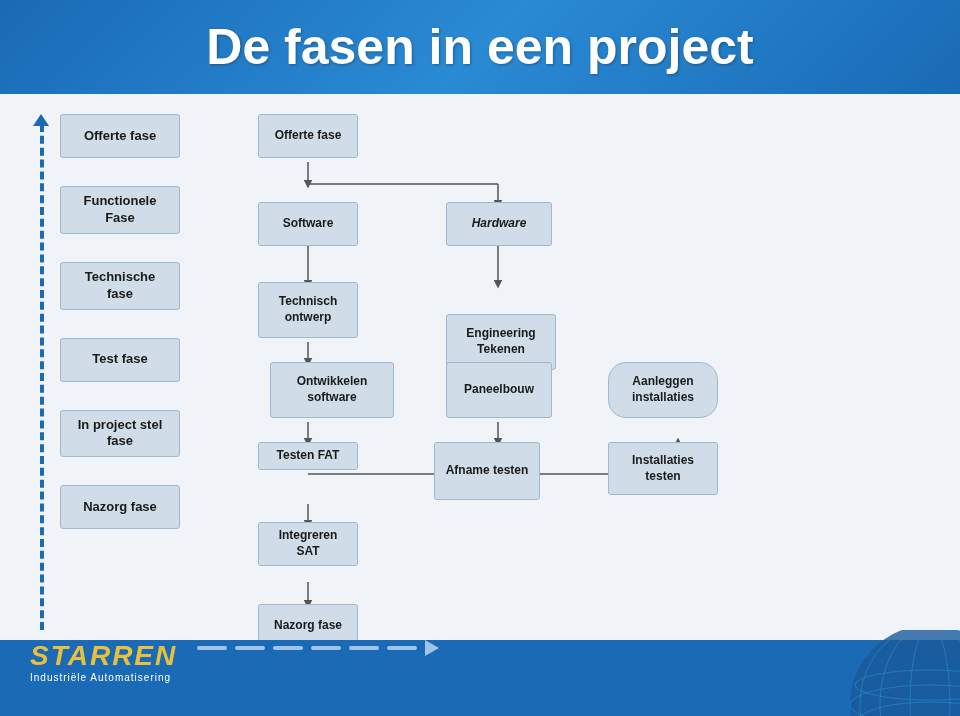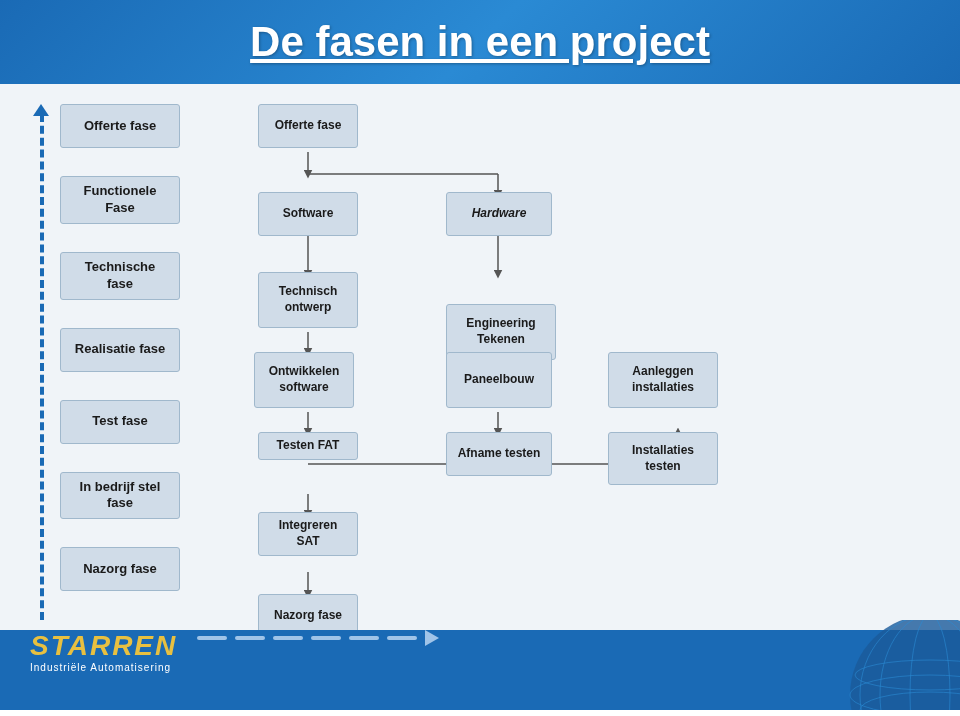--- a/index.html
+++ b/index.html
@@ -15,24 +15,23 @@
     
     .header {
       background: linear-gradient(135deg, #1a6ab5 0%, #2a8ad4 50%, #1a6ab5 100%);
       padding: 18px 30px;
       display: flex;
       align-items: center;
       justify-content: center;
     }
     .header-title {
       color: #ffffff;
-      font-size: 42px;
+      font-size: 50px;
       font-weight: bold;
       text-shadow: 1px 1px 3px rgba(0,0,0,0.3);
-      text-decoration: underline;
     }
 
     
     .main-content {
       background: #f0f4f8;
       padding: 20px 30px 10px 30px;
       display: flex;
       gap: 8px;
       height: calc(716px - 90px - 80px);
       position: relative;
@@ -189,27 +188,24 @@
     <div class="phase-box">
       <span>Offerte fase</span>
     </div>
     <div class="phase-box">
       <span>Functionele Fase</span>
     </div>
     <div class="phase-box">
       <span>Technische fase</span>
     </div>
     <div class="phase-box">
-      <span>Realisatie fase</span>
-    </div>
-    <div class="phase-box">
       <span>Test fase</span>
     </div>
     <div class="phase-box">
-      <span>In bedrijf stel fase</span>
+      <span>In project stel fase</span>
     </div>
     <div class="phase-box">
       <span>Nazorg fase</span>
     </div>
   </div>
 
   <div class="flowchart">
 
     <svg class="connector-svg">
 
@@ -258,37 +254,37 @@
     </div>
 
     <div class="node" style="left:40px; top:168px; width:100px; height:56px;">
       <span>Technisch ontwerp</span>
     </div>
 
     <div class="node" style="left:228px; top:168px; width:110px; height:56px;margin-top:32px;">
       <span>Engineering Tekenen</span>
     </div>
 
-    <div class="node" style="left:36px; top:248px; width:100px; height:56px;">
+    <div class="node" style="left:52px; top:248px; width:124px; height:56px;">
       <span>Ontwikkelen software</span>
     </div>
 
     <div class="node" style="left:228px; top:248px; width:106px; height:56px;">
       <span>Paneelbouw</span>
     </div>
 
-    <div class="node" style="left:390px; top:248px; width:110px; height:56px;">
+    <div class="node" style="left:390px; top:248px; width:110px; height:56px;border-radius:18px;">
       <span>Aanleggen installaties</span>
     </div>
 
     <div class="node" style="left:40px; top:328px; width:100px; height:28px;">
       <span>Testen FAT</span>
     </div>
 
-    <div class="node" style="left:228px; top:328px; width:106px; height:44px;">
+    <div class="node" style="left:216px; top:328px; width:106px; height:58px;">
       <span>Afname testen</span>
     </div>
 
     <div class="node" style="left:390px; top:328px; width:110px; height:53px;text-align:center;">
       <span>Installaties testen</span>
     </div>
 
     <div class="node" style="left:40px; top:408px; width:100px; height:44px;text-align:center;">
       <span>Integreren SAT</span>
     </div>

